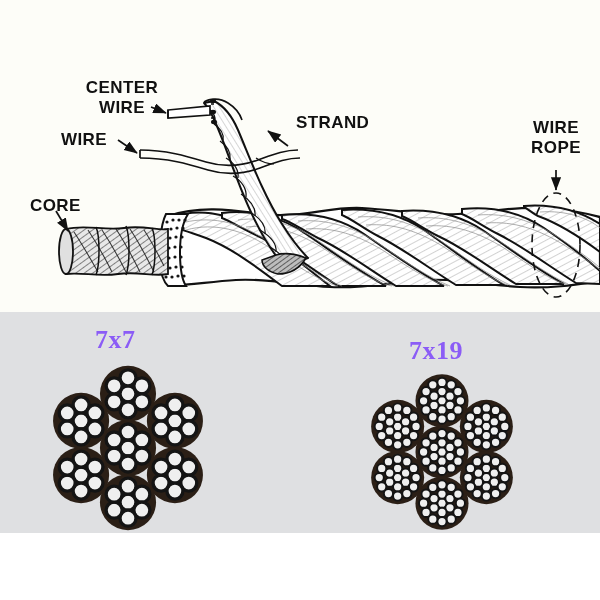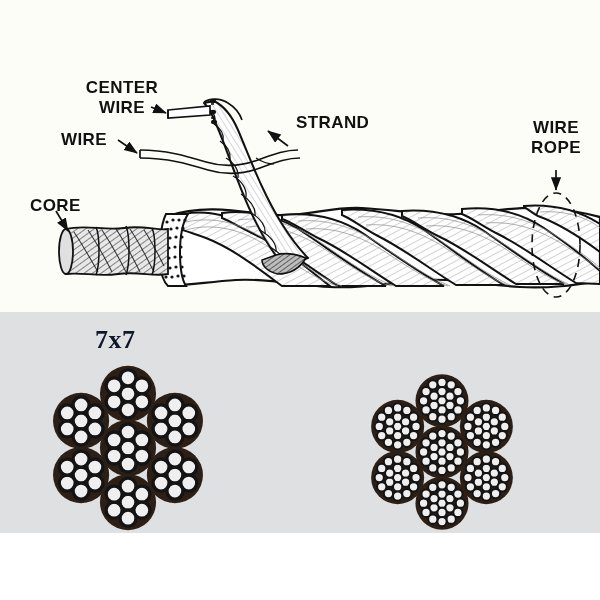--- a/index.html
+++ b/index.html
@@ -27,21 +27,21 @@
     background:#ffffff;
   }
 
   .xsec{position:absolute;}
   .xsec svg{display:block;}
 
   .xlabel{
     position:absolute;
     font-family:"Liberation Serif", serif;
     font-weight:700;
-    color:#0f172a;
+    color:#8b5cf6;
     letter-spacing:.5px;
     white-space:nowrap;
     user-select:none;
   }
   #label-7x7{left:95px;top:325px;font-size:26px;}
   #label-7x19{left:409px;top:336px;font-size:26px;}
 
   
   .dlabel{
     font-family:"Liberation Sans", sans-serif;
@@ -501,14 +501,15 @@
           <circle cx="50.84217881816104" cy="70.3248674296337" r="4.6" fill="#efefef" stroke="#141414" stroke-width="1.9319999999999997"></circle>
           <circle cx="41.642178818161035" cy="72.79000000000002" r="4.6" fill="#efefef" stroke="#141414" stroke-width="1.9319999999999997"></circle>
           <circle cx="32.44217881816104" cy="70.3248674296337" r="4.6" fill="#efefef" stroke="#141414" stroke-width="1.9319999999999997"></circle>
           <circle cx="25.70731138852737" cy="63.59000000000003" r="4.6" fill="#efefef" stroke="#141414" stroke-width="1.9319999999999997"></circle>
           <circle cx="23.242178818161037" cy="54.39000000000003" r="4.6" fill="#efefef" stroke="#141414" stroke-width="1.9319999999999997"></circle>
           <circle cx="25.70731138852736" cy="45.19000000000004" r="4.6" fill="#efefef" stroke="#141414" stroke-width="1.9319999999999997"></circle>
           <circle cx="32.442178818161025" cy="38.45513257036637" r="4.6" fill="#efefef" stroke="#141414" stroke-width="1.9319999999999997"></circle>
         </g>
       </svg>
   </div>
+  <div class="xlabel" id="label-7x19">7x19</div>
 
 </div>
 
 </body></html>

